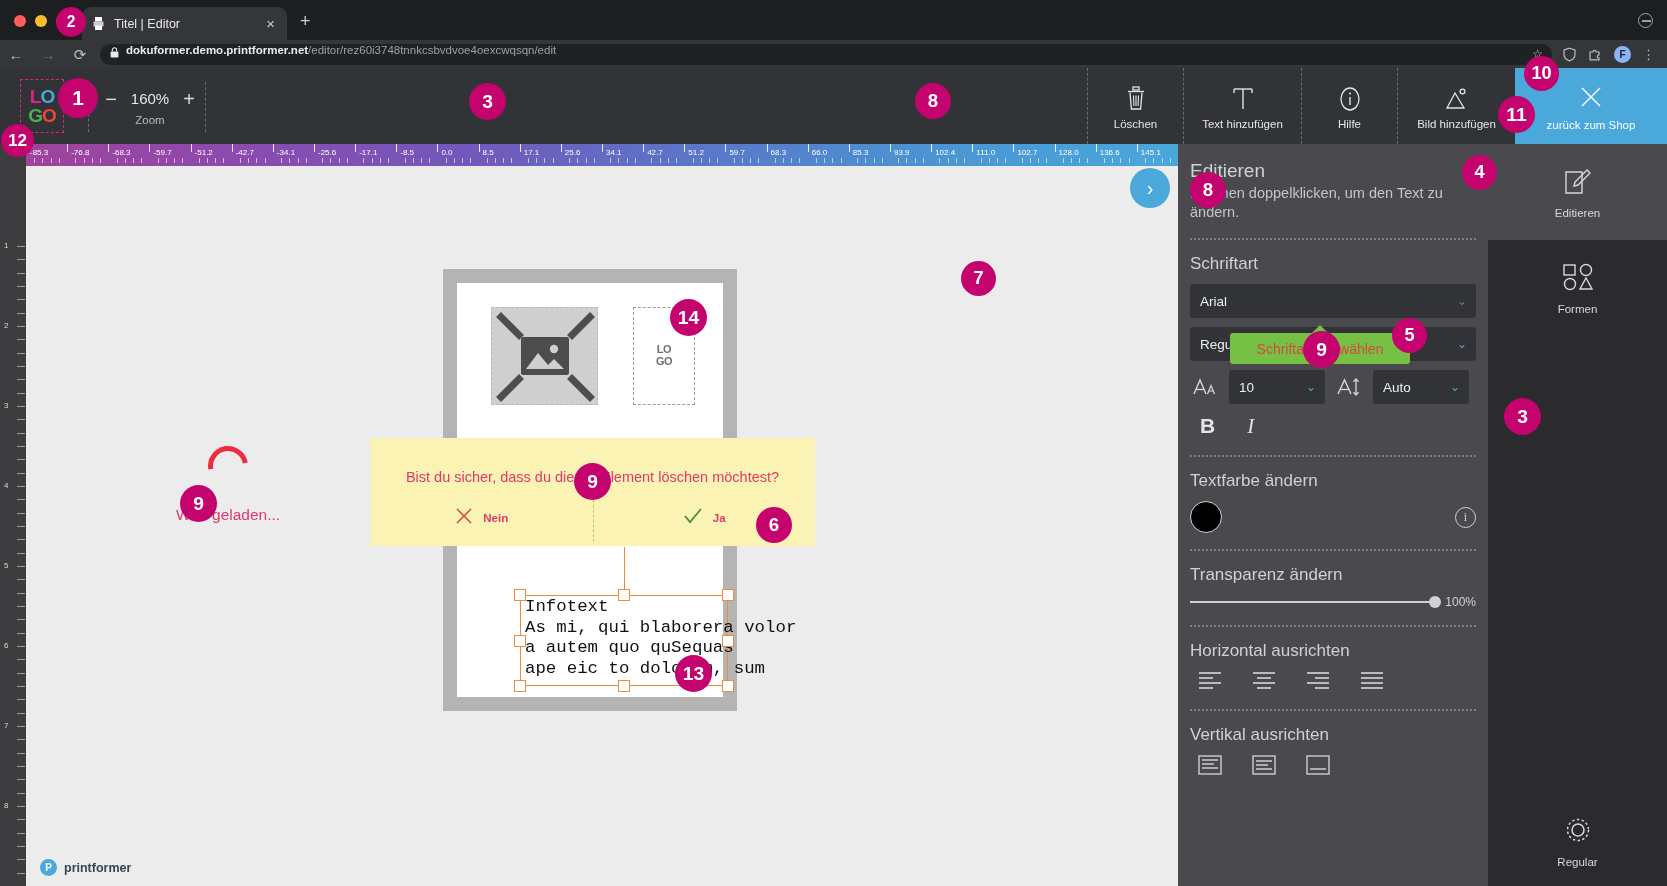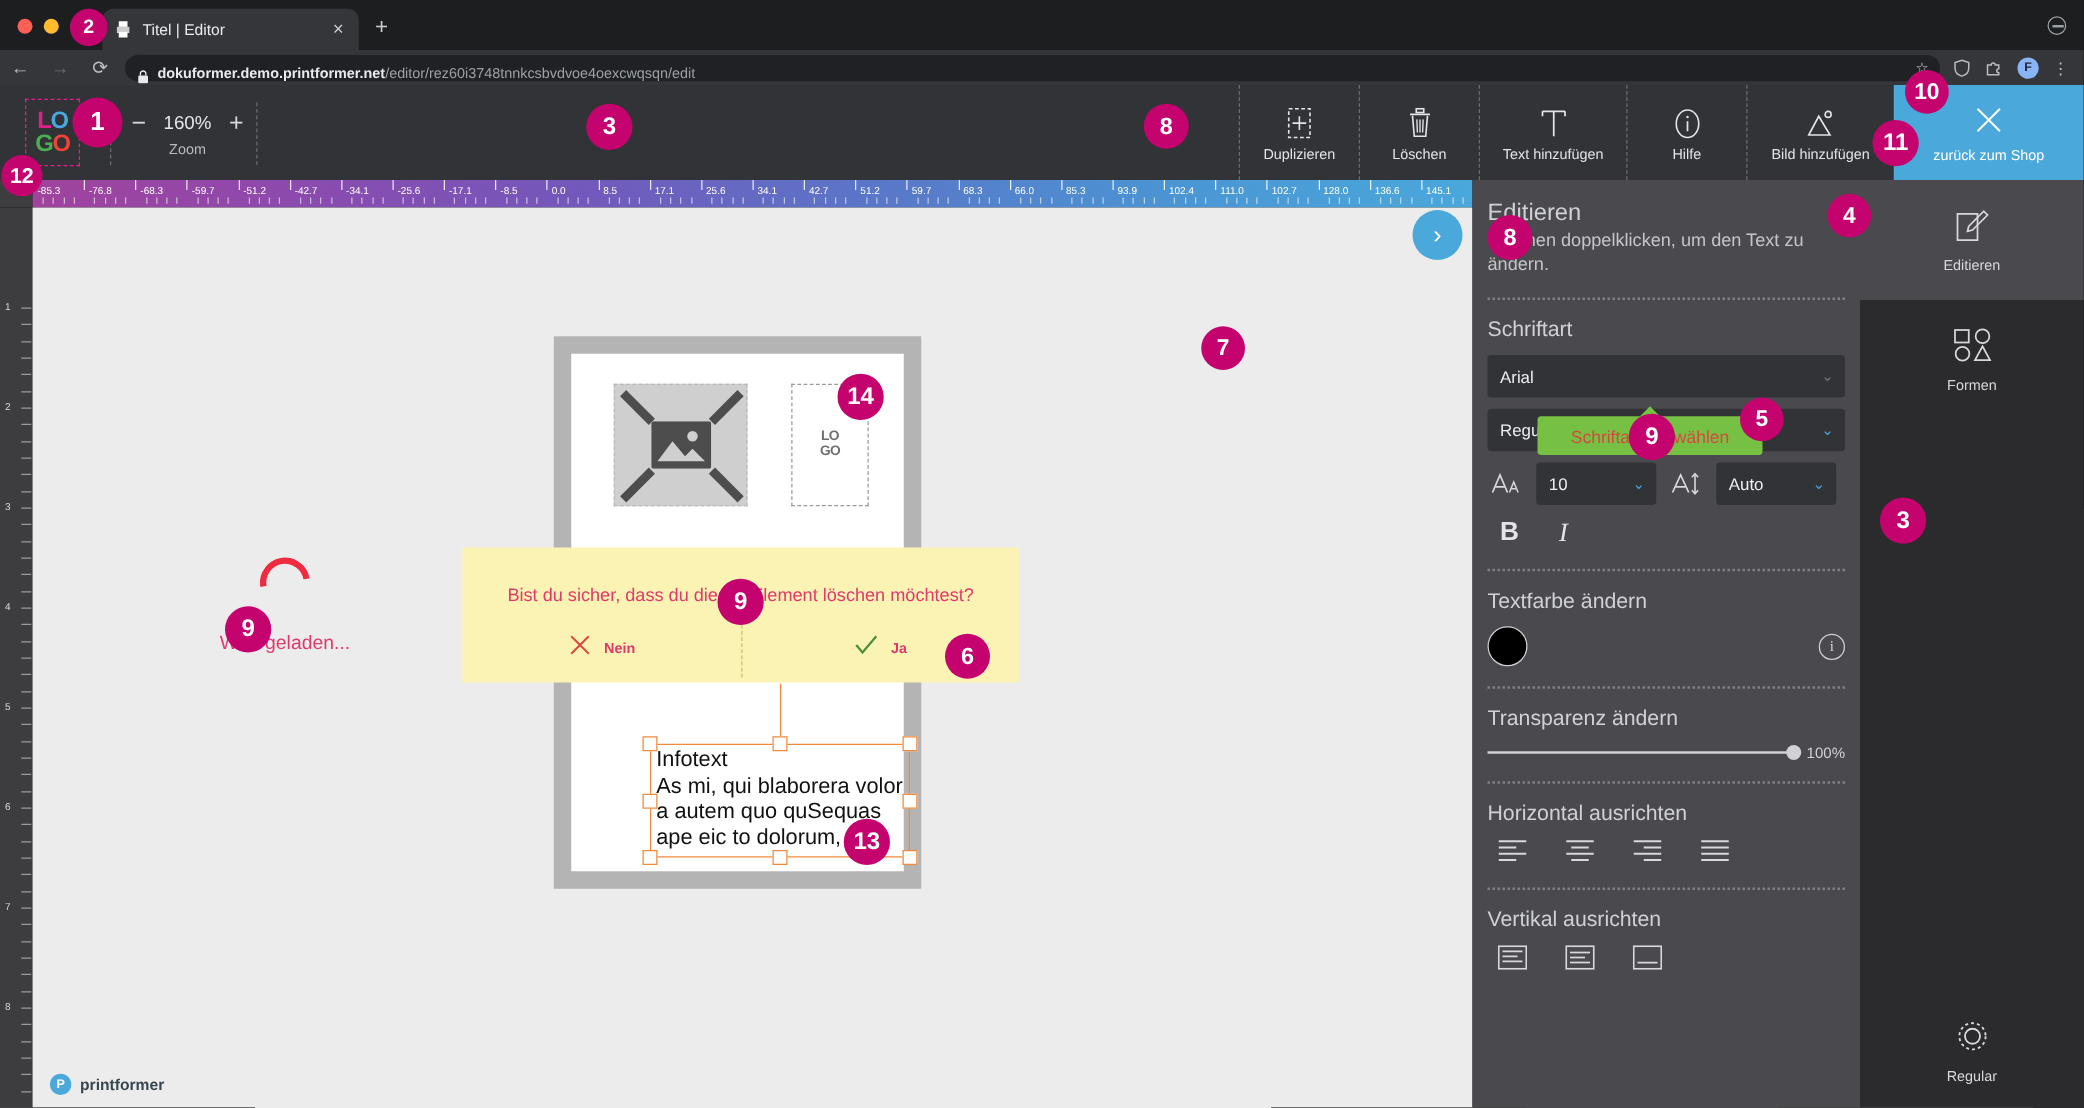--- a/index.html
+++ b/index.html
@@ -45,21 +45,21 @@
 
   .browser-urlbar {
     position:absolute; left:0; top:40px; width:1667px; height:28px;
     background:#35363a; display:flex; align-items:center;
   }
   .nav-btn { width:32px; text-align:center; color:#b9bdc2; font-size:15px;
     line-height:1; user-select:none; }
   .nav-btn.dim { color:#6b6f74; }
   .omnibox {
     flex:1; height:21px; margin:0 10px 0 4px; background:#202124;
-    border-radius:11px; display:flex; align-items:flex-end; padding:0 10px;
+    border-radius:11px; display:flex; align-items:flex-start; padding:0 10px;
     position:relative;
   }
   .lock { width:9px; height:11px; position:relative; margin-right:7px; flex:0 0 9px; }
   .url { font-size:11.5px; white-space:nowrap; overflow:hidden; }
   .url b { color:#e8eaed; font-weight:700; }
   .url span { color:#9aa0a6; }
   .star { position:absolute; right:9px; top:3px; color:#c9ccd1; font-size:12px; }
   .ext-icons { display:flex; align-items:center; gap:11px; padding-right:12px; }
   .ext-icons .ic { width:15px; height:15px; color:#b9bdc2; }
   .avatar-f {
@@ -159,21 +159,21 @@
   }
   .logo-slot .lg { font-size:11px; font-weight:800; color:#6f6f6f; line-height:1.05;
     text-align:center; letter-spacing:-.5px; }
 
   .textbox {
     position:absolute; left:63px; top:312px; width:208px; height:91px;
     border:1.3px solid #f08a3c;
   }
   .textbox .txt {
     position:absolute; left:4px; top:1px; width:212px; font-size:17.4px;
-    color:#111; line-height:1.19; font-family:Liberation Sans, sans-serif;
+    color:#111; line-height:1.19; font-family:Liberation Mono, monospace;
     white-space:nowrap;
   }
   .handle {
     position:absolute; width:12px; height:12px; background:#fff;
     border:1.4px solid #f08a3c;
   }
   .conn-line {
     position:absolute; left:50%; top:-49px; width:1.3px; height:49px;
     background:#f08a3c;
   }
@@ -363,30 +363,20 @@
       <div class="zoom-row">
         <span class="zoom-minus">−</span>
         <span class="zoom-val">160%</span>
         <span class="zoom-plus">+</span>
       </div>
       <div class="zoom-lbl">Zoom</div>
     </div>
     <div class="tb-sep" style="left:205px;"></div>
 
     <div class="tools">
-      <div class="tool">
-        <span class="ti">
-          <svg width="26" height="28" viewBox="0 0 26 28">
-            <rect x="4" y="2" width="17" height="23" fill="none" stroke="#e2e4e7" stroke-width="1.3" stroke-dasharray="3 2"></rect>
-            <line x1="12.5" y1="8" x2="12.5" y2="19" stroke="#e2e4e7" stroke-width="1.3"></line>
-            <line x1="7" y1="13.5" x2="18" y2="13.5" stroke="#e2e4e7" stroke-width="1.3"></line>
-          </svg>
-        </span>
-        <span class="tl">Duplizieren</span>
-      </div>
       <div class="tool">
         <span class="ti">
           <svg width="26" height="28" viewBox="0 0 26 28">
             <rect x="10" y="2" width="6" height="3" fill="none" stroke="#e2e4e7" stroke-width="1.3"></rect>
             <line x1="5" y1="6.5" x2="21" y2="6.5" stroke="#e2e4e7" stroke-width="1.3"></line>
             <path d="M7 7.5 L8.4 24 H17.6 L19 7.5" fill="none" stroke="#e2e4e7" stroke-width="1.3"></path>
             <line x1="10.5" y1="10.5" x2="10.9" y2="21" stroke="#e2e4e7" stroke-width="1.1"></line>
             <line x1="13" y1="10.5" x2="13" y2="21" stroke="#e2e4e7" stroke-width="1.1"></line>
             <line x1="15.5" y1="10.5" x2="15.1" y2="21" stroke="#e2e4e7" stroke-width="1.1"></line>
           </svg>

